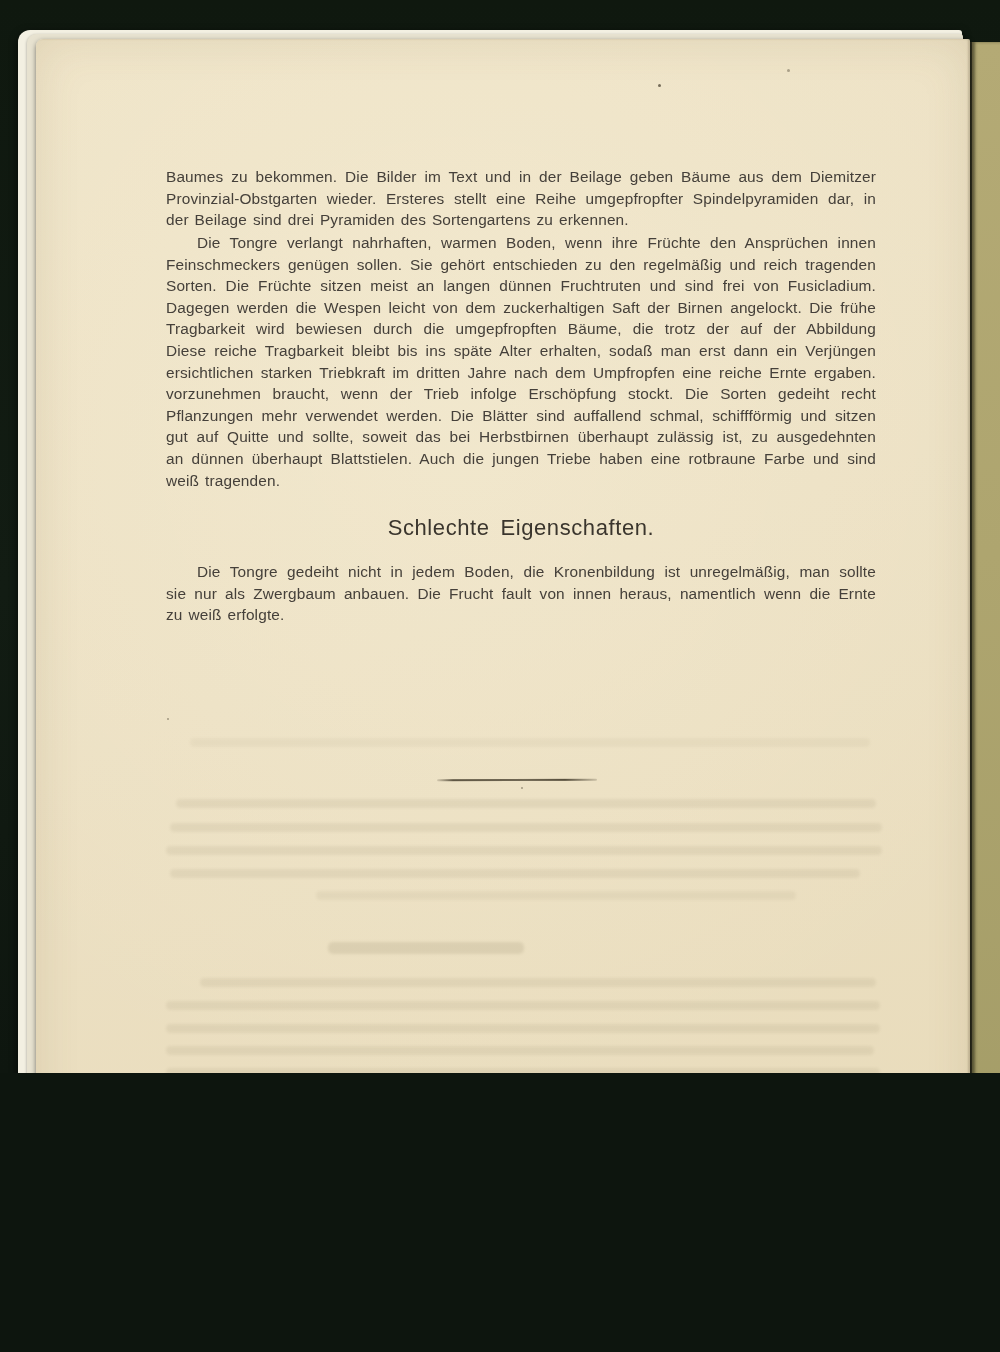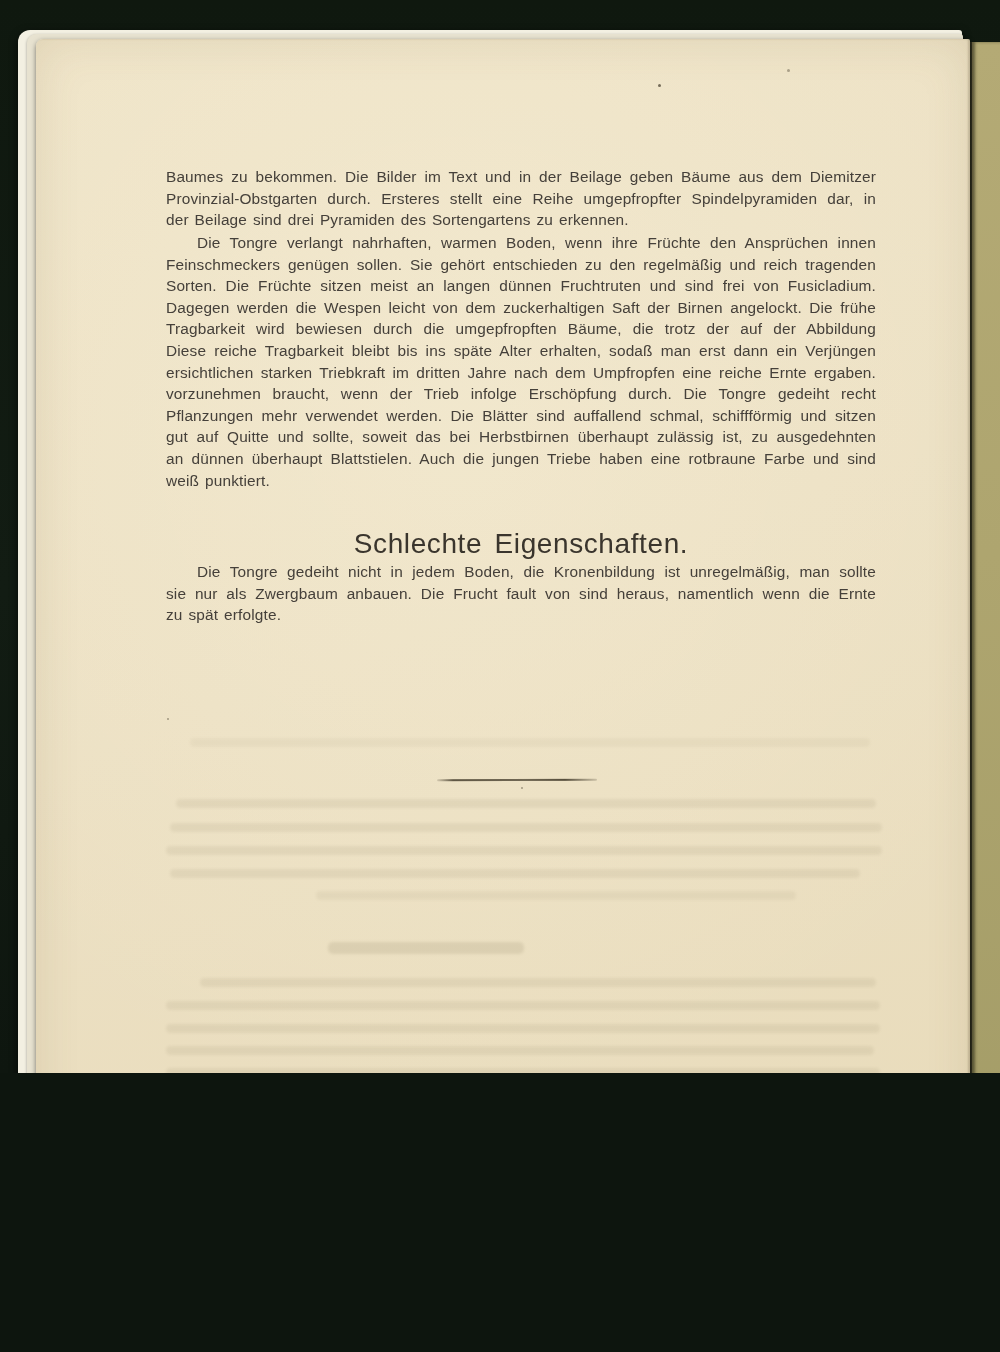--- a/index.html
+++ b/index.html
@@ -62,23 +62,23 @@
     overflow: hidden;
     text-align: justify;
     text-align-last: justify;
     letter-spacing: 0.15px;
     word-spacing: 1.5px;
   }
   .text-line.last { text-align-last: left; }
   .indent-first .text-line:first-child { text-indent: 31px; }
 
   .heading {
-    position: absolute; left: 130px; top: 490px; width: 710px;
+    position: absolute; left: 130px; top: 474px; width: 710px;
     text-align: center;
-    font-size: 28px;
+    font-size: 22px;
     line-height: 30px;
     letter-spacing: 0.6px;
     word-spacing: 4px;
     color: #3a352d;
   }
 
   .divider {
     position: absolute; left: 401px; top: 740px; width: 160px; height: 2px;
     background: linear-gradient(90deg,
       rgba(70,62,45,0.15) 0%, rgba(70,62,45,0.85) 10%,
@@ -130,45 +130,45 @@
   <div class="stack-edge-1"></div>
   <div class="stack-edge-2"></div>
 
   <div class="next-page-sep"></div>
   <div class="next-page-edge"></div>
 
   <div class="page">
 
     <div class="textblock" style="top:127px">
         <div class="text-line">Baumes zu bekommen. Die Bilder im Text und in der Beilage geben Bäume aus dem Diemitzer</div>
-        <div class="text-line">Provinzial-Obstgarten durch. Ersteres stellt eine Reihe umgepfropfter Spindelpyramiden dar, in</div>
+        <div class="text-line">Provinzial-Obstgarten wieder. Ersteres stellt eine Reihe umgepfropfter Spindelpyramiden dar, in</div>
         <div class="text-line last">der Beilage sind drei Pyramiden des Sortengartens zu erkennen.</div>
       </div>
 
     <div class="textblock indent-first" style="top:193px">
         <div class="text-line">Die Tongre verlangt nahrhaften, warmen Boden, wenn ihre Früchte den Ansprüchen innen</div>
         <div class="text-line">Feinschmeckers genügen sollen. Sie gehört entschieden zu den regelmäßig und reich tragenden</div>
         <div class="text-line">Sorten. Die Früchte sitzen meist an langen dünnen Fruchtruten und sind frei von Fusicladium.</div>
         <div class="text-line">Dagegen werden die Wespen leicht von dem zuckerhaltigen Saft der Birnen angelockt. Die frühe</div>
         <div class="text-line">Tragbarkeit wird bewiesen durch die umgepfropften Bäume, die trotz der auf der Abbildung</div>
         <div class="text-line">Diese reiche Tragbarkeit bleibt bis ins späte Alter erhalten, sodaß man erst dann ein Verjüngen</div>
         <div class="text-line">ersichtlichen starken Triebkraft im dritten Jahre nach dem Umpfropfen eine reiche Ernte ergaben.</div>
-        <div class="text-line">vorzunehmen braucht, wenn der Trieb infolge Erschöpfung durch. Die Tongre gedeiht recht</div>
+        <div class="text-line">vorzunehmen braucht, wenn der Trieb infolge Erschöpfung stockt. Die Sorten gedeiht recht</div>
         <div class="text-line">Pflanzungen mehr verwendet werden. Die Blätter sind auffallend schmal, schiffförmig und sitzen</div>
         <div class="text-line">gut auf Quitte und sollte, soweit das bei Herbstbirnen überhaupt zulässig ist, zu ausgedehnten</div>
         <div class="text-line">an dünnen überhaupt Blattstielen. Auch die jungen Triebe haben eine rotbraune Farbe und sind</div>
-        <div class="text-line last">weiß punktiert.</div>
+        <div class="text-line last">weiß tragenden.</div>
       </div>
 
     <div class="heading">Schlechte Eigenschaften.</div>
 
     <div class="textblock indent-first" style="top:522px">
         <div class="text-line">Die Tongre gedeiht nicht in jedem Boden, die Kronenbildung ist unregelmäßig, man sollte</div>
-        <div class="text-line">sie nur als Zwergbaum anbauen. Die Frucht fault von sind heraus, namentlich wenn die Ernte</div>
-        <div class="text-line last">zu spät erfolgte.</div>
+        <div class="text-line">sie nur als Zwergbaum anbauen. Die Frucht fault von innen heraus, namentlich wenn die Ernte</div>
+        <div class="text-line last">zu weiß erfolgte.</div>
       </div>
 
     <div class="divider"></div>
 
     <div class="ghost g0"></div>
     <div class="ghost g1"></div>
     <div class="ghost g2"></div>
     <div class="ghost g3"></div>
     <div class="ghost g4"></div>
     <div class="ghost g5"></div>

